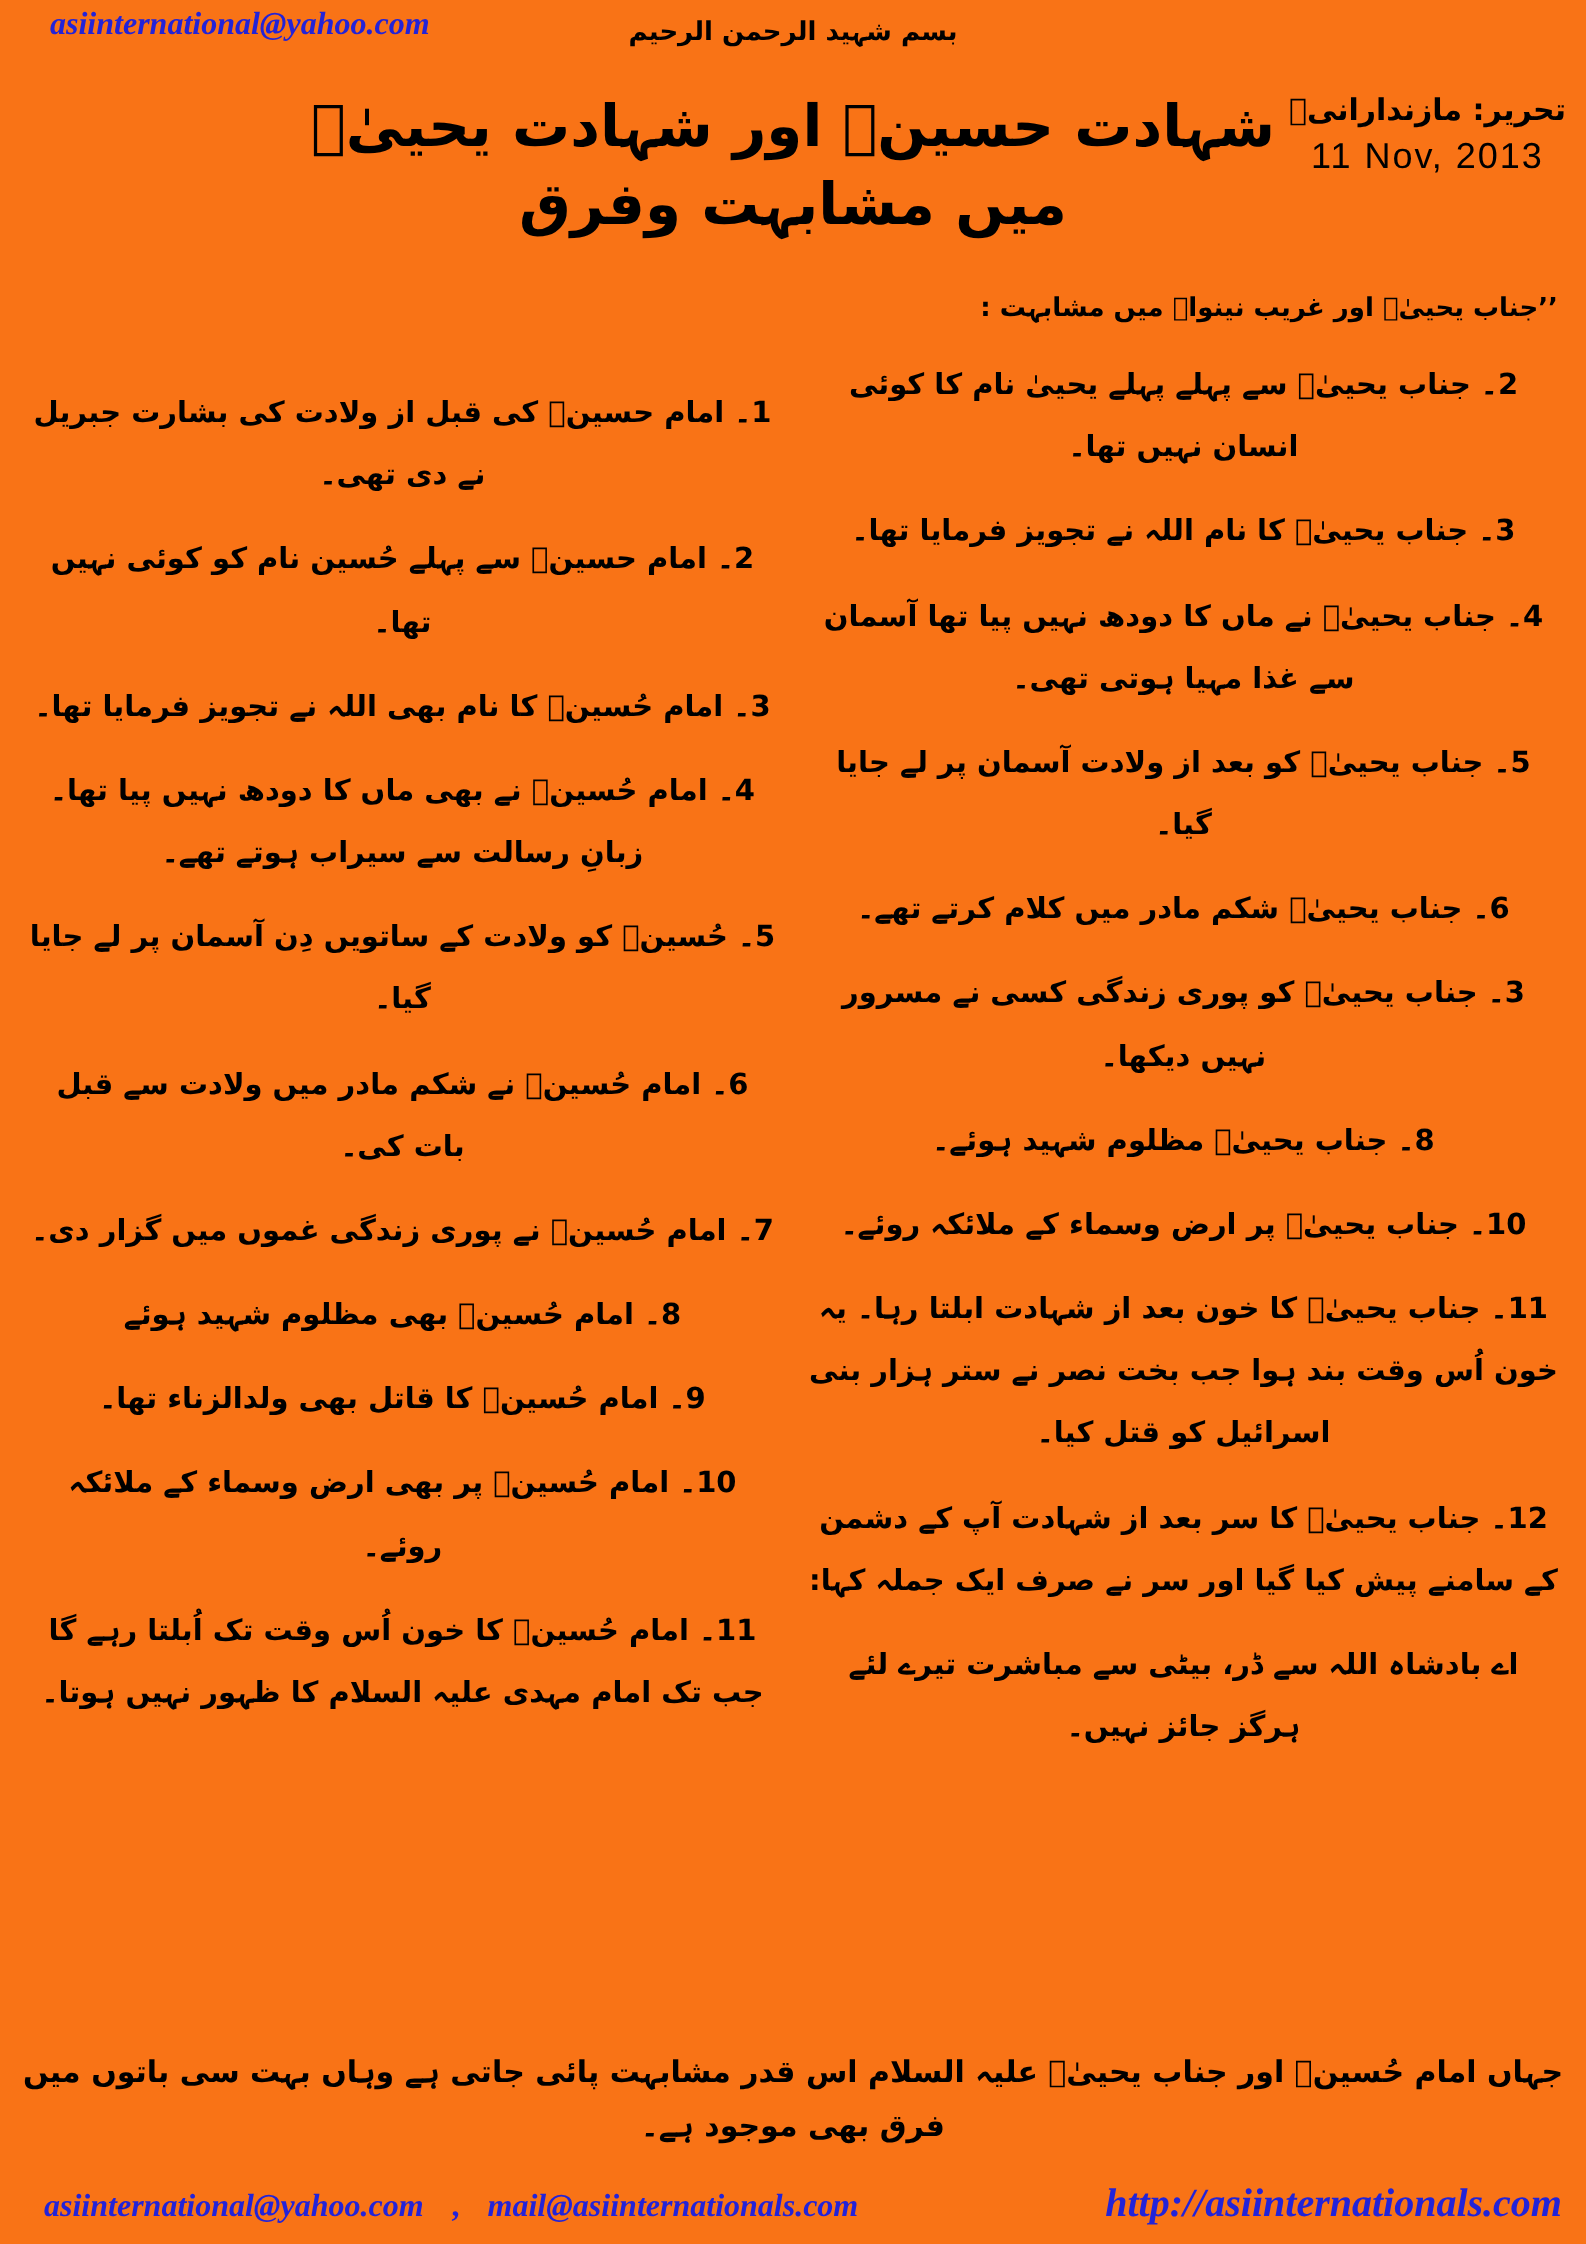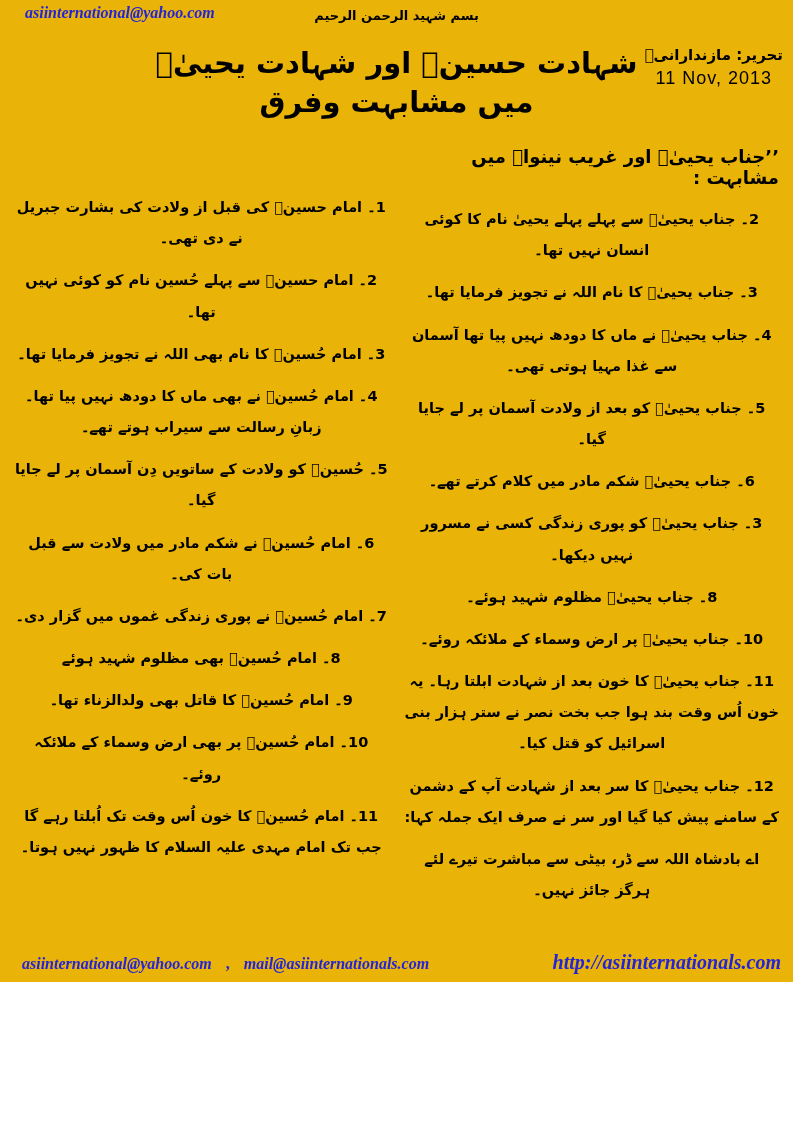--- a/index.html
+++ b/index.html
@@ -1,18 +1,18 @@
 <!DOCTYPE html>
 <html lang="ur" style="--link: #2323d8;"><head>
 <meta charset="utf-8">
 <style>
   html,body{margin:0;padding:0;background:#ffffff;}
   .page{
-    width:793px;height:982px;overflow:hidden;position:relative;
-    background:#eab308;color:#000;
+    width:793px;height:1122px;overflow:hidden;position:relative;
+    background:#f97316;color:#000;
     font-family:"DejaVu Sans",sans-serif;
     box-sizing:border-box;
   }
   
   .top-bar{position:relative;height:30px;}
   .email-top{
     position:absolute;left:25px;top:4px;
     font-family:"Liberation Serif","DejaVu Serif",serif;
     font-style:italic;font-weight:bold;font-size:16px;
     color:var(--link,#2323d8);
@@ -33,21 +33,21 @@
     font-size:18px;margin-top:4px;letter-spacing:1px;
   }
   
   .columns{
     display:flex;direction:rtl;
     padding:6px 14px 0 14px;gap:16px;
   }
   .col{width:50%;direction:rtl;}
   .subtitle{
     margin:10px 0 16px 0;text-align:right;
-    font-size:18px;font-weight:bold;direction:rtl;
+    font-size:13px;font-weight:bold;direction:rtl;
   }
   .col.husain{padding-top:56px;}
   .item{
     margin:0 0 11px 0;text-align:center;direction:rtl;
     font-size:14.5px;font-weight:bold;line-height:2.15;
   }
   
   .footer{position:absolute;left:0;right:0;bottom:8px;}
   .summary{
     margin:0 8px 14px 8px;text-align:center;direction:rtl;
@@ -117,20 +117,21 @@
           <p class="item">7۔ امام حُسینؑ نے پوری زندگی غموں میں گزار دی۔</p>
           <p class="item">8۔ امام حُسینؑ بھی مظلوم شہید ہوئے</p>
           <p class="item">9۔ امام حُسینؑ کا قاتل بھی ولدالزناء تھا۔</p>
           <p class="item">10۔ امام حُسینؑ پر بھی ارض وسماء کے ملائکہ روئے۔</p>
           <p class="item">11۔ امام حُسینؑ کا خون اُس وقت تک اُبلتا رہے گا جب تک امام مہدی علیہ السلام کا ظہور نہیں ہوتا۔</p>
         </div>
     </div>
   </div>
 
   <div class="footer">
+    <p class="summary">جہاں امام حُسینؑ اور جناب یحییٰؑ علیہ السلام اس قدر مشابہت پائی جاتی ہے وہاں بہت سی باتوں میں فرق بھی موجود ہے۔</p>
     <div class="links-row">
       <span class="links-left">
         <a href="#">asiinternational@yahoo.com</a>
         <span class="sep">,</span>
         <a href="#">mail@asiinternationals.com</a>
       </span>
       <a href="#" class="website">http://asiinternationals.com</a>
     </div>
   </div>
 

